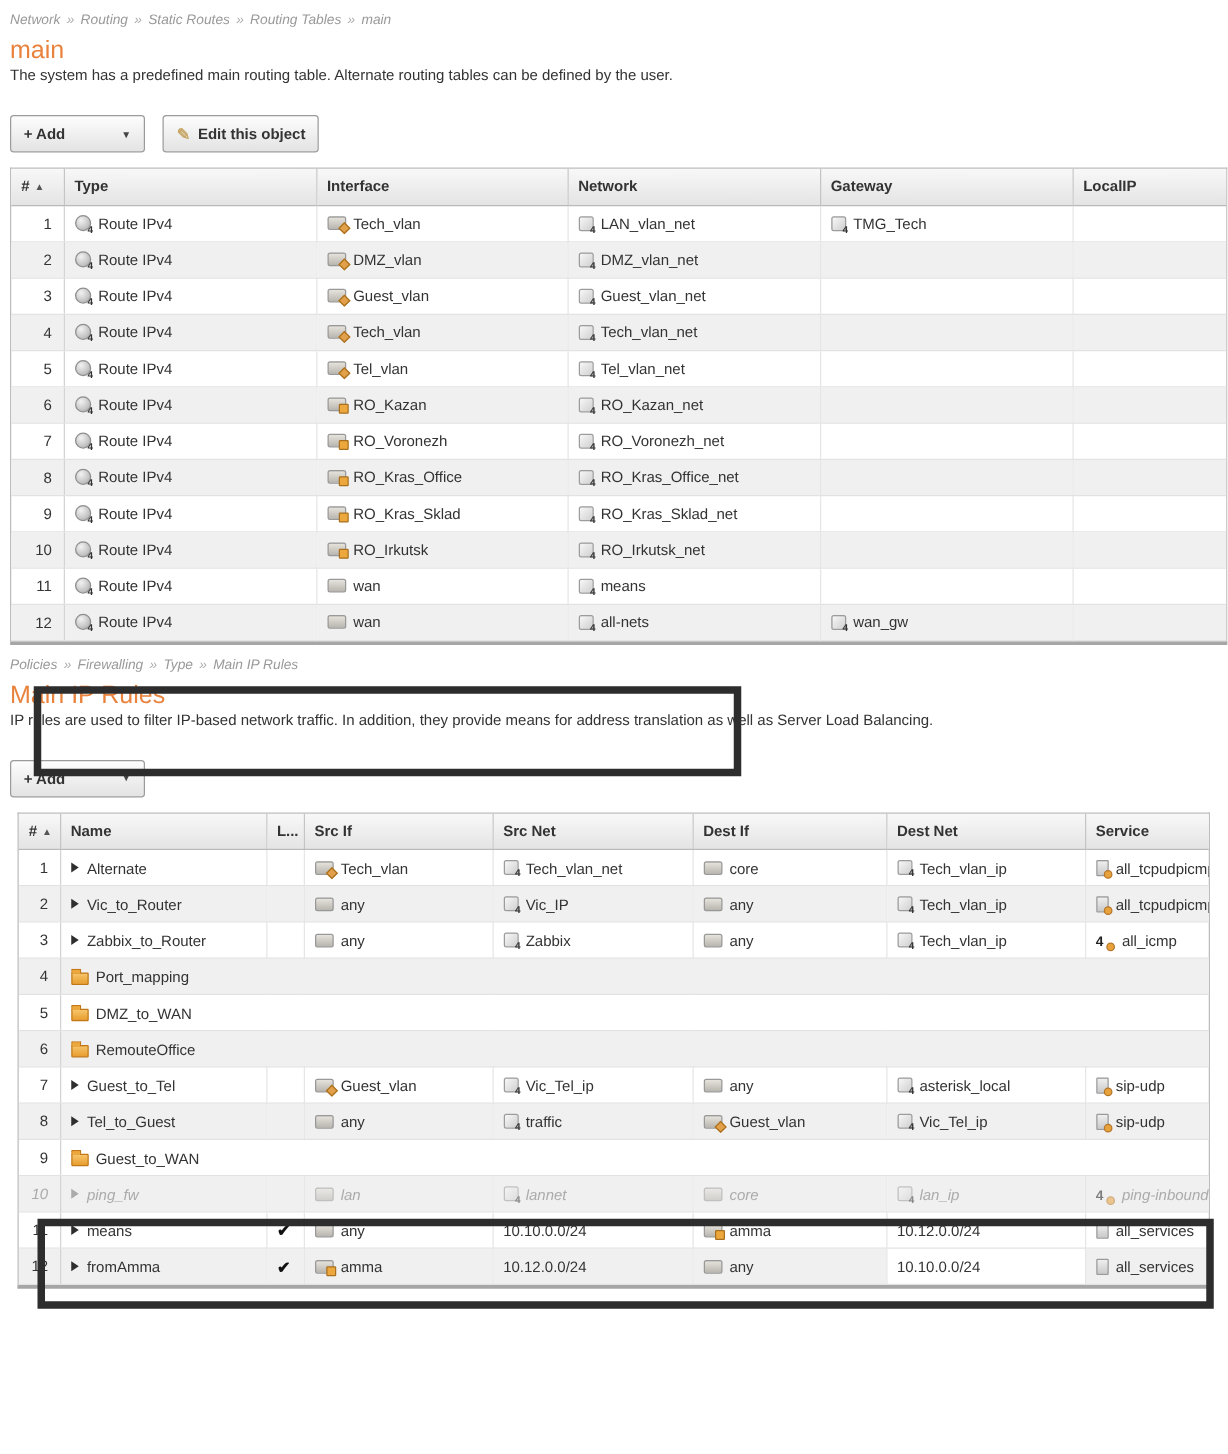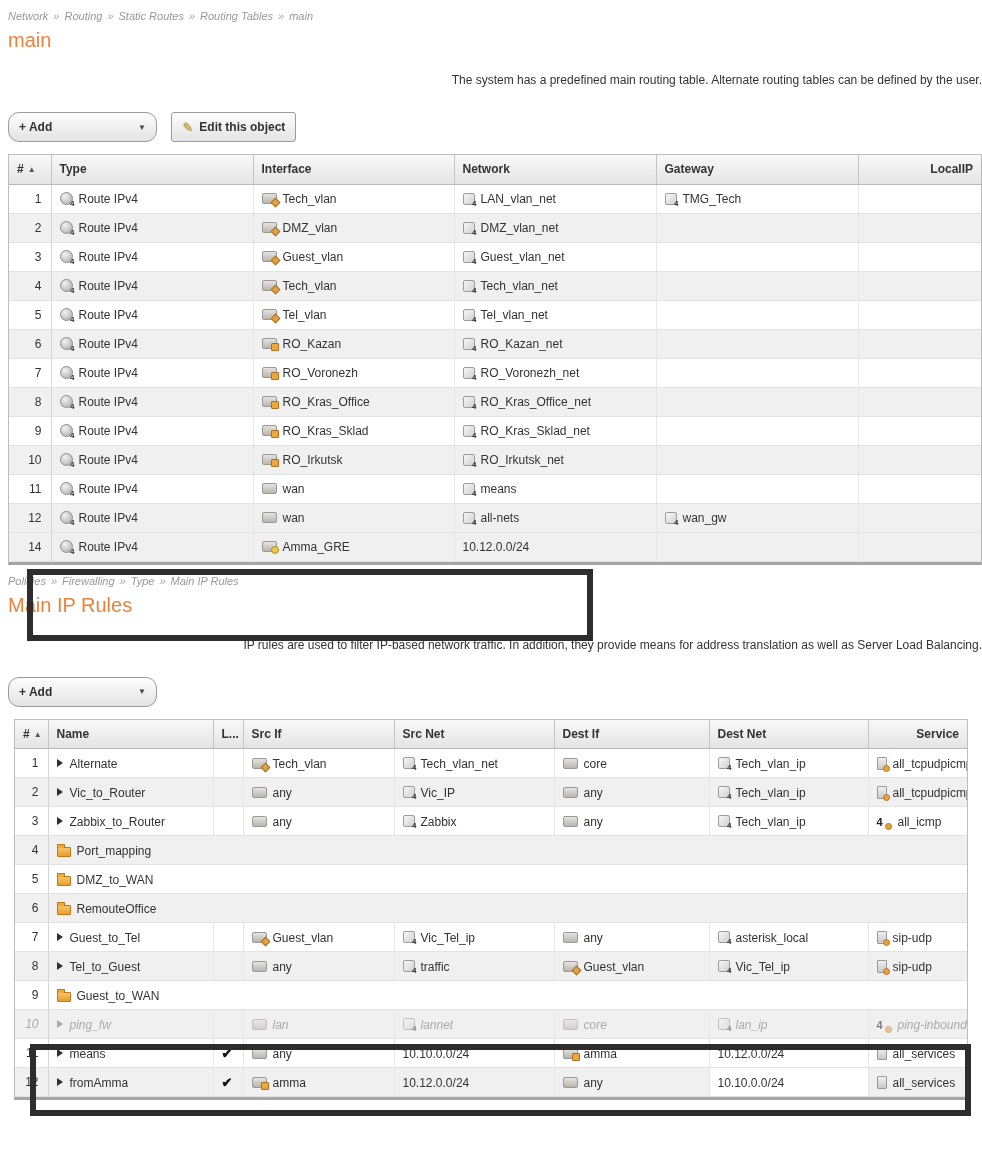--- a/index.html
+++ b/index.html
@@ -6,41 +6,41 @@
   html,body { width:982px; background:#fff; font-family:"Liberation Sans",sans-serif; color:#333; }
   body { height:1163px; overflow:hidden; }
 
   
   .crumb { margin:10px 0 0 8px; font-size:11px; color:#999;font-style:italic; }
   .crumb .ci { color:#999; cursor:pointer; }
   .crumb .sep { color:#a9a9a9; margin:0 5px; font-size:11px; }
 
   
   .ptitle { margin:7px 0 0 8px; font-size:20px; font-weight:normal; color:#e8823c; }
-  .pdesc  { margin:21px 0 0 8px; font-size:12px; color:#333;text-align:right; }
+  .pdesc  { margin:1px 0 0 8px; font-size:12px; color:#333; }
 
   
   .btnrow { margin:25px 0 0 8px; }
   .btn { display:inline-flex; align-items:center; height:30px; padding:0 10px;
          border:1px solid #9b9b9b; border-radius:3px; font-size:12px; font-weight:bold; color:#333;
          background:linear-gradient(#fdfdfd,#e3e3e3); cursor:pointer; vertical-align:top; }
-  .btn-add { width:149px; justify-content:space-between;border-radius:11px; }
+  .btn-add { width:108px; justify-content:space-between; }
   .caret { font-size:8px; color:#444; }
   .btn-edit { margin-left:10px; gap:6px; }
   .pencil { font-size:13px; color:#c8a96a; }
 
   
   .twrap { position:relative; border:1px solid #bdbdbd; border-bottom:3px solid #a6a6a6; }
   .twrap1 { margin:12px 0 0 8px; width:974px; }
   .twrap2 { margin:12px 14px 0 14px; width:954px; }
   table { width:100%; table-layout:fixed; border-collapse:collapse; }
   th { height:29px; padding:0 8px; text-align:left; font-size:12px; font-weight:bold; color:#333;
        background:linear-gradient(#f8f8f8,#e4e4e4); border-right:1px solid #c5c5c5; border-bottom:1px solid #b9b9b9;
        white-space:nowrap; overflow:hidden; cursor:pointer; }
-  th:last-child { border-right:none;text-align:right; }
+  th:last-child { border-right:none; }
   td { height:29px; padding:0 8px; font-size:12px; color:#333; border-right:1px solid #e6e6e6;
        border-bottom:1px solid #e2e2e2; white-space:nowrap; overflow:hidden; }
   td:last-child { border-right:none; }
   tr.even td { background:#f0f0f0; }
   td.num { text-align:right; padding-right:9px; border-right:1px solid #d4d4d4; }
   td.wcell { background:#fff !important; }
   tr.grp td.gcell { border-right:none; }
   tr.dis td, tr.dis span.ct { color:#ababab; font-style:italic; }
   tr.dis .ic { opacity:.55; }
   tr.dis .tri { border-left-color:#ababab; }
@@ -216,28 +216,20 @@
           <td></td>
         </tr>
         <tr class="even">
           <td class="num">12</td>
           <td><span class="ic route-ipv4"><span class="s4">4</span></span><span class="ct">Route IPv4</span></td>
           <td><span class="ic iface"></span><span class="ct">wan</span></td>
           <td><span class="ic net4"><span class="s4">4</span></span><span class="ct">all-nets</span></td>
           <td><span class="ic net4"><span class="s4">4</span></span><span class="ct">wan_gw</span></td>
           <td></td>
         </tr>
-        <tr class="even">
-          <td class="num">14</td>
-          <td><span class="ic route-ipv4"><span class="s4">4</span></span><span class="ct">Route IPv4</span></td>
-          <td><span class="ic iface-gre"></span><span class="ct">Amma_GRE</span></td>
-          <td><span class="ct">10.12.0.0/24</span></td>
-          <td></td>
-          <td></td>
-        </tr>
       </tbody>
   </table>
   <div class="hl hl1"></div>
 </div>
 
 <div class="crumb" id="crumb2"><span class="ci">Policies</span><span class="sep">»</span><span class="ci">Firewalling</span><span class="sep">»</span><span class="ci">Type</span><span class="sep">»</span><span class="ci">Main IP Rules</span></div>
 <h1 class="ptitle">Main IP Rules</h1>
 <div class="pdesc">IP rules are used to filter IP-based network traffic. In addition, they provide means for address translation as well as Server Load Balancing.</div>
 
 <div class="btnrow">

